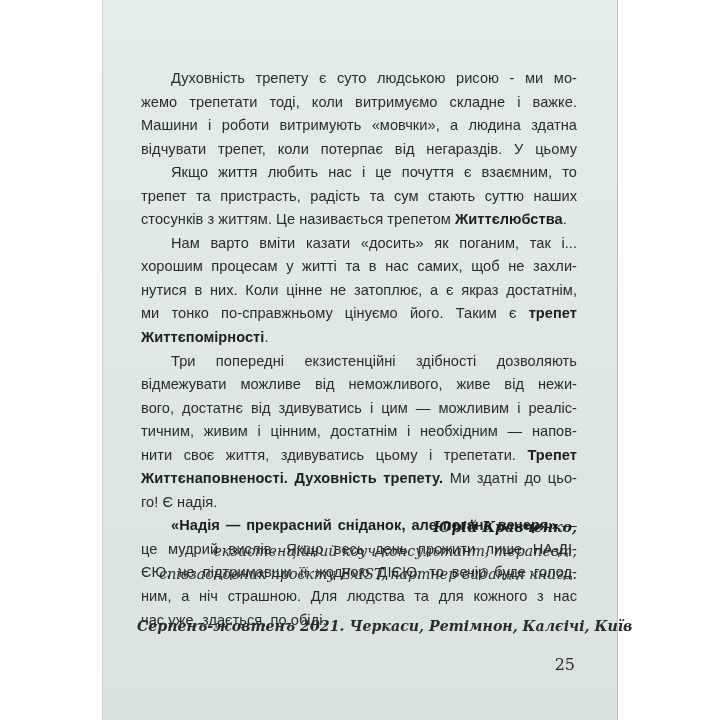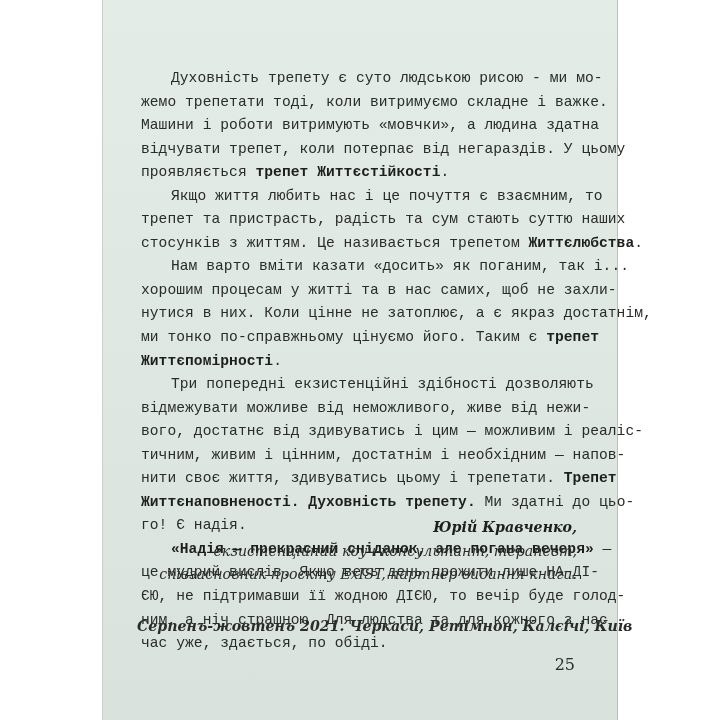--- a/index.html
+++ b/index.html
@@ -18,21 +18,21 @@
       height: 720px;
       background: #dfe8e3;
       background: linear-gradient(180deg, #e4ece8 0%, #dde6e1 60%, #d9e2dd 100%);
       box-shadow: 1px 0 0 #b9c0bc, -1px 0 0 #c9d0cc;
     }
     .text-block {
       position: absolute;
       left: 38px;
       top: 67px;
       width: 436px;
-      font-family: Liberation Mono, monospace;
+      font-family: Liberation Sans, sans-serif;
       font-size: 14.6px;
       line-height: 23.55px;
       color: #2a2c2b;
       letter-spacing: 0.05px;
     }
     .line {
       display: block;
       white-space: nowrap;
       text-align: justify;
       text-align-last: justify;
@@ -92,21 +92,20 @@
 
 <div class="page">
 
   <div class="text-block">
 
     <div>
       <span class="line indent">Духовність трепету є суто людською рисою - ми мо-</span>
       <span class="line">жемо трепетати тоді, коли витримуємо складне і важке.</span>
       <span class="line">Машини і роботи витримують «мовчки», а людина здатна</span>
       <span class="line">відчувати трепет, коли потерпає від негараздів. У цьому</span>
-      <span class="line last"><span>проявляється </span><b>трепет Життєстійкості</b><span>.</span></span>
     </div>
 
     <div>
       <span class="line indent">Якщо життя любить нас і це почуття є взаємним, то</span>
       <span class="line">трепет та пристрасть, радість та сум стають суттю наших</span>
       <span class="line last"><span>стосунків з життям. Це називається трепетом </span><b>Життєлюбства</b><span>.</span></span>
     </div>
 
     <div>
       <span class="line indent">Нам варто вміти казати «досить» як поганим, так і...</span>

